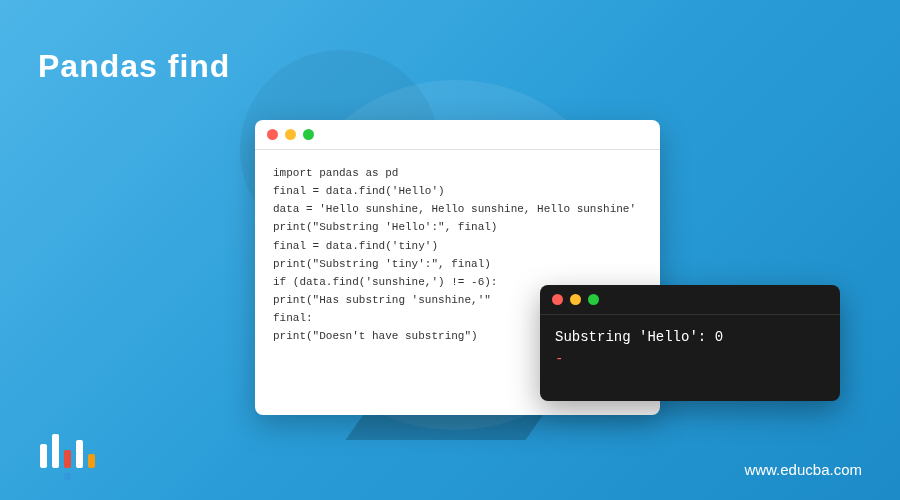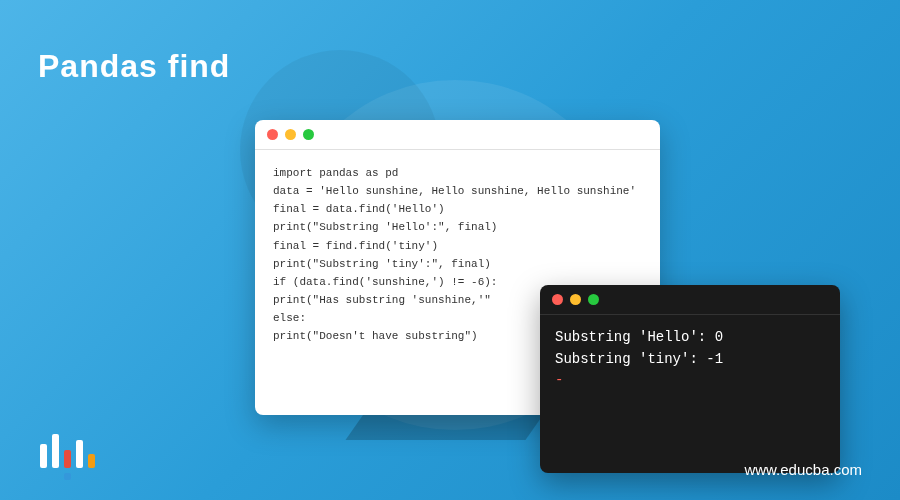--- a/index.html
+++ b/index.html
@@ -50,21 +50,21 @@
       height: 295px;
       background: #ffffff;
       border-radius: 8px;
       box-shadow: 0 10px 30px rgba(0,0,0,0.25);
     }
     .terminal-window {
       position: absolute;
       top: 285px;
       left: 540px;
       width: 300px;
-      height: 188px;
+      height: 116px;
       background: #1a1a1a;
       border-radius: 8px;
       box-shadow: 0 10px 30px rgba(0,0,0,0.35);
     }
     .window-header {
       height: 30px;
       display: flex;
       align-items: center;
       padding-left: 12px;
       gap: 7px;
@@ -159,41 +159,40 @@
 <div class="title">Pandas find</div>
 
 <div class="code-window">
   <div class="window-header">
     <div class="dot dot-red"></div>
     <div class="dot dot-yellow"></div>
     <div class="dot dot-green"></div>
   </div>
   <div class="code-content">
     <span class="code-line">import pandas as pd</span>
+    <span class="code-line">final = data.find('Hello')</span>
     <span class="code-line">data = 'Hello sunshine, Hello sunshine, Hello sunshine'</span>
-    <span class="code-line">final = data.find('Hello')</span>
     <span class="code-line">print("Substring 'Hello':", final)</span>
-    <span class="code-line">final = find.find('tiny')</span>
+    <span class="code-line">final = data.find('tiny')</span>
     <span class="code-line">print("Substring 'tiny':", final)</span>
     <span class="code-line">if (data.find('sunshine,') != -6):</span>
     <span class="code-line">print("Has substring 'sunshine,'"</span>
-    <span class="code-line">else:</span>
+    <span class="code-line">final:</span>
     <span class="code-line">print("Doesn't have substring")</span>
   </div>
 </div>
 
 <div class="terminal-window">
   <div class="window-header">
     <div class="dot dot-red"></div>
     <div class="dot dot-yellow"></div>
     <div class="dot dot-green"></div>
   </div>
   <div class="terminal-content">
     <div>Substring 'Hello': 0</div>
-    <div>Substring 'tiny': -1</div>
     <div class="cursor">-</div>
   </div>
 </div>
 
 <div class="logo">
   <div class="bar bar1"></div>
   <div class="bar bar2"></div>
   <div class="bar bar3"></div>
   <div class="bar bar4"></div>
   <div class="bar bar5"></div>

